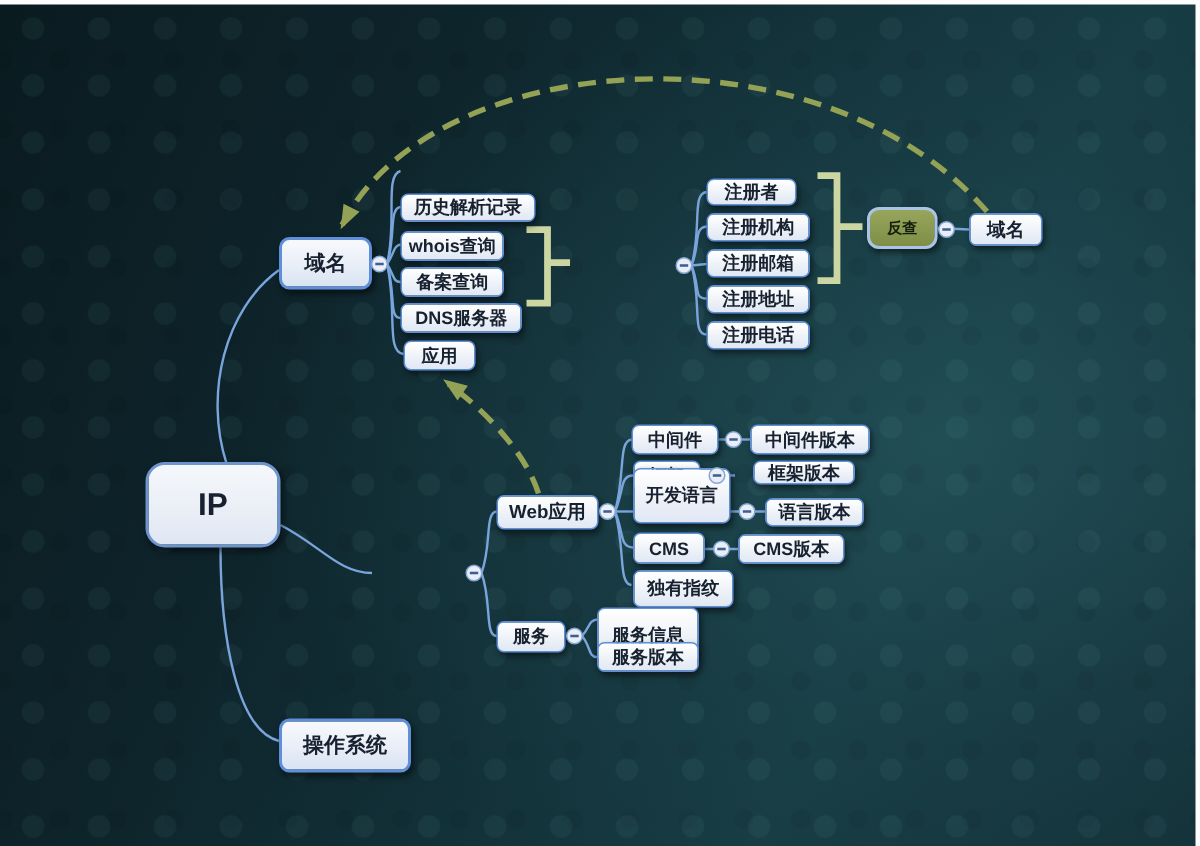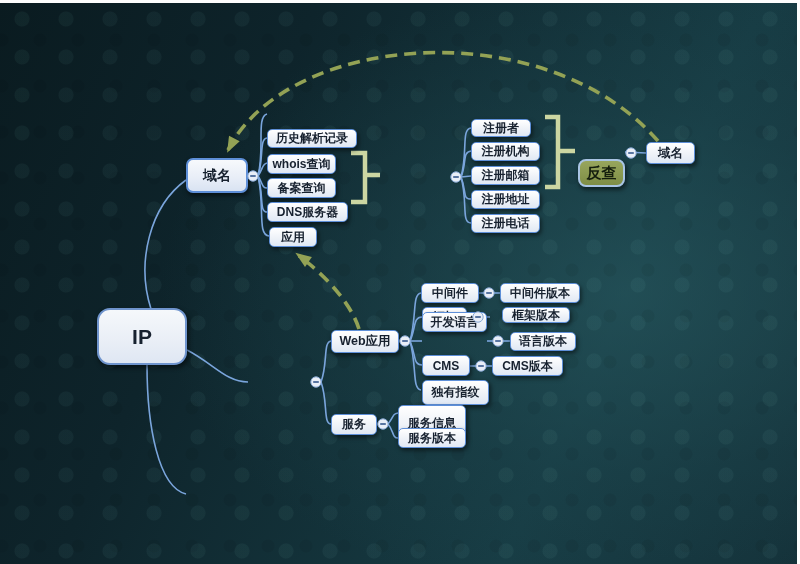--- a/index.html
+++ b/index.html
@@ -28,21 +28,21 @@
     border:1.8px solid #5e8fd8;border-radius:5px;
     color:#17212f;font-weight:700;font-size:12px;white-space:nowrap;
     box-shadow:1.5px 2.5px 4px rgba(0,0,0,0.5);
   }
   .l1{border-radius:7px;border-width:2.2px;font-size:14px;
       background:linear-gradient(180deg,#f7f9fc 0%,#e7edf7 60%,#d9e3f2 100%);}
   .root{border-radius:13px;border-width:2.8px;border-color:#6f94cd;font-size:21px;
       background:linear-gradient(180deg,#f5f8fb 0%,#e9eef6 60%,#dfe7f3 100%);text-align:right;}
   .olive{
       background:linear-gradient(180deg,#98a65d 0%,#8a9950 55%,#7f8d46 100%);
-      border:2px solid #a9c4e4;color:#141d0d;border-radius:8px;font-size:15px;margin-top:21px;}
+      border:2px solid #a9c4e4;color:#141d0d;border-radius:8px;font-size:10px;}
   .mid{font-size:12.5px;}
 </style>
 </head>
 <body>
 
 <div id="canvas">
   <div id="dots"></div>
 
   <svg width="800" height="564">
     <g stroke="#7aa5dc" stroke-width="1.6" fill="none">
@@ -86,20 +86,21 @@
       </g>
       <path d="M359,329 C351,303 324,274 299,256" stroke="#93a255" stroke-width="3.6" stroke-dasharray="12 7" fill="none"></path>
       <g transform="translate(297,254) rotate(-145)">
         <polygon points="2,0 -14,-6 -14,6" fill="#93a255"></polygon>
       </g>
     </g>
   </svg>
 
   <div class="node root" style="left:97px;top:308px;width:90px;height:57px">IP</div>
   <div class="node l1" style="left:186px;top:158px;width:62px;height:35px">域名</div>
+  <div class="node l1" style="left:186px;top:479px;width:88px;height:36px">操作系统</div>
 
   <div class="node" style="left:267px;top:129px;width:90px;height:19px">历史解析记录</div>
   <div class="node" style="left:267px;top:154px;width:69px;height:20px">whois查询</div>
   <div class="node" style="left:267px;top:178px;width:69px;height:20px">备案查询</div>
   <div class="node" style="left:267px;top:202px;width:81px;height:20px">DNS服务器</div>
   <div class="node" style="left:269px;top:227px;width:48px;height:20px">应用</div>
 
 
   <div class="node" style="left:471px;top:119px;width:60px;height:18px">注册者</div>
   <div class="node" style="left:471px;top:142px;width:69px;height:19px">注册机构</div>
@@ -108,21 +109,21 @@
   <div class="node" style="left:471px;top:214px;width:69px;height:19px">注册电话</div>
 
   <div class="node olive" style="left:578px;top:138px;width:47px;height:28px">反查</div>
   <div class="node" style="left:646px;top:142px;width:49px;height:22px;font-size:12.5px">域名</div>
 
   <div class="node mid" style="left:331px;top:330px;width:68px;height:23px">Web应用</div>
   <div class="node" style="left:421px;top:283px;width:58px;height:20px">中间件</div>
   <div class="node" style="left:500px;top:283px;width:80px;height:20px">中间件版本</div>
   <div class="node" style="left:422px;top:307px;width:45px;height:20px">框架</div>
   <div class="node" style="left:502px;top:307px;width:68px;height:16px">框架版本</div>
-  <div class="node" style="left:422px;top:312px;width:65px;height:20px">开发语言</div>
+  <div class="node" style="left:422px;top:312px;width:65px;height:37px">开发语言</div>
   <div class="node" style="left:510px;top:332px;width:66px;height:19px">语言版本</div>
   <div class="node" style="left:422px;top:355px;width:48px;height:21px">CMS</div>
   <div class="node" style="left:492px;top:356px;width:71px;height:20px">CMS版本</div>
   <div class="node" style="left:422px;top:380px;width:67px;height:25px">独有指纹</div>
   <div class="node" style="left:331px;top:414px;width:46px;height:21px">服务</div>
   <div class="node" style="left:398px;top:405px;width:68px;height:36px">服务信息</div>
   <div class="node" style="left:398px;top:428px;width:68px;height:20px">服务版本</div>
 
   <svg class="top" width="800" height="564">
     <g>

